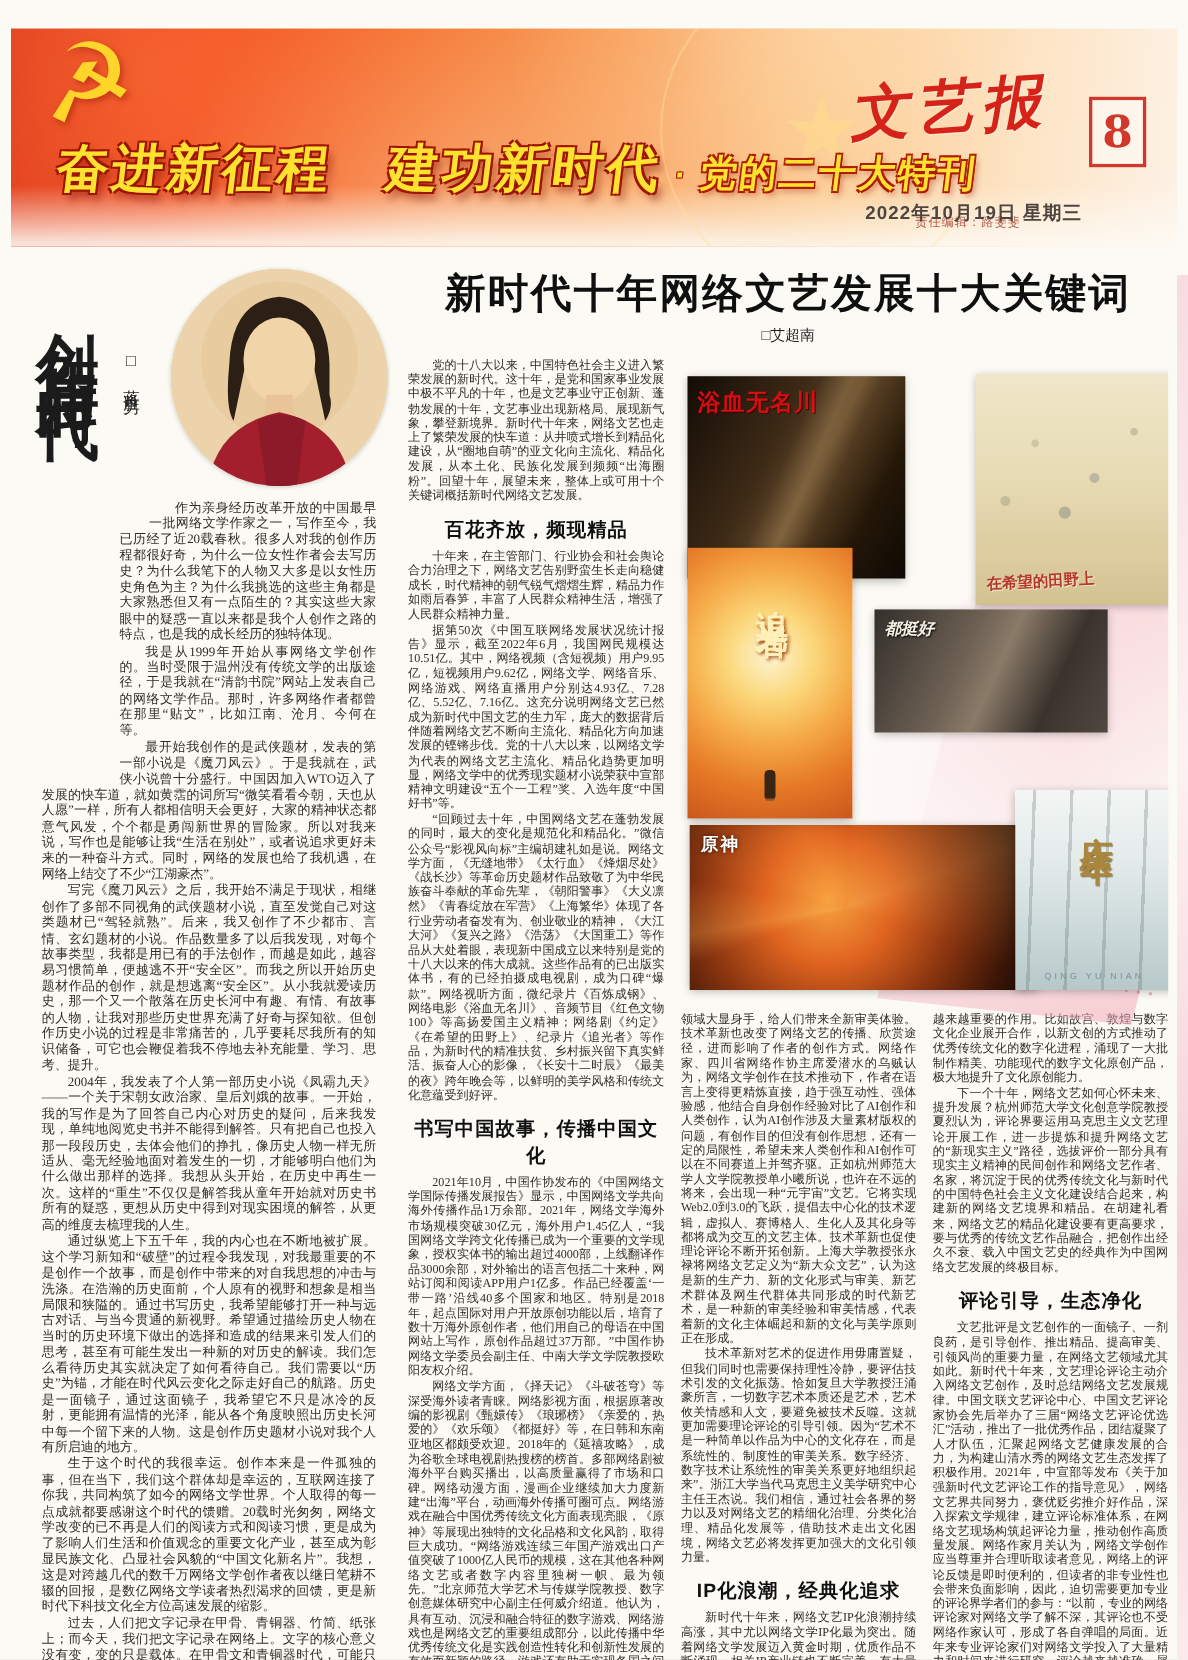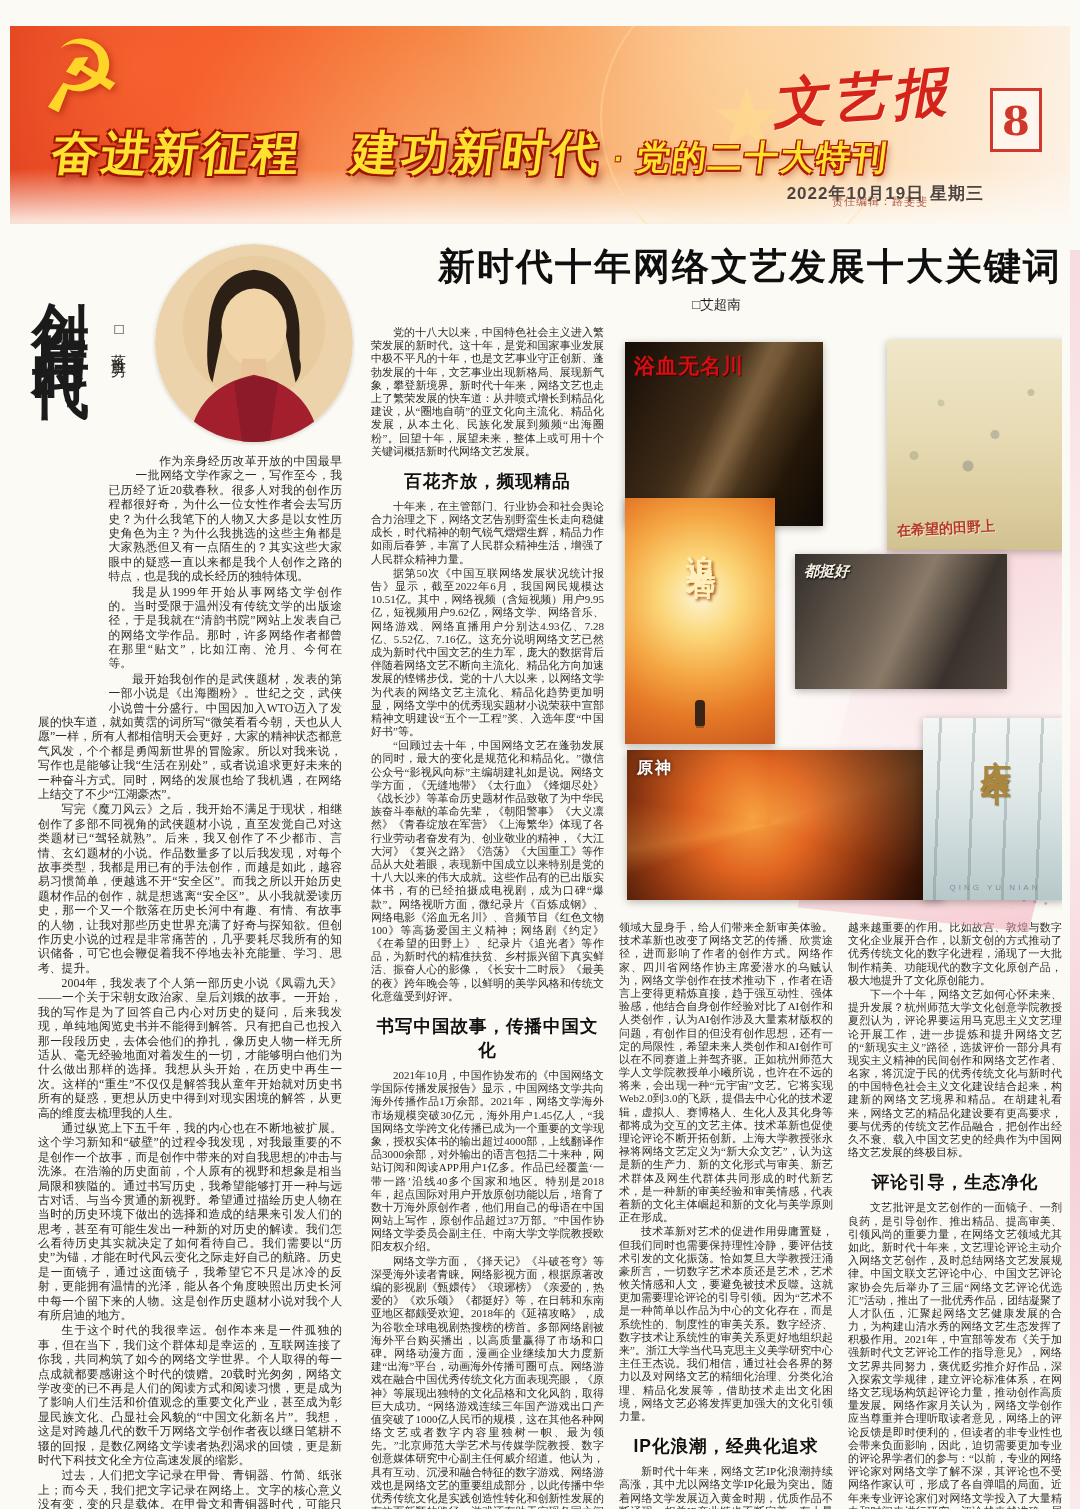--- a/index.html
+++ b/index.html
@@ -43,21 +43,21 @@
   .left-col{width:330px;flex:none;overflow:hidden;}
   .la-title{float:left;writing-mode:vertical-rl;font-family:"DejaVu Serif","Liberation Serif",serif;
     font-weight:bold;font-size:57px;line-height:1.15;letter-spacing:16px;color:#1b1b1b;height:440px;margin:14px 14px 8px 4px;}
   .la-byline{float:left;writing-mode:vertical-rl;font-size:15px;color:#222;letter-spacing:5px;height:150px;margin:78px 8px 0 0;}
   .la-photo{float:right;width:198px;height:198px;border-radius:50%;overflow:hidden;margin:2px 2px 12px 12px;
     box-shadow:0 1px 4px rgba(0,0,0,.18);}
   .la-text p{font-size:11.8px;line-height:1.22;text-align:justify;text-indent:2em;margin:0 13px 1px;color:#2e2c2a;
     font-family:"Liberation Serif","DejaVu Serif",serif;}
   
   .main-col{flex:1;overflow:hidden;}
-  .headline{margin:0 0 4px;text-align:right;font-size:37px;font-weight:900;letter-spacing:2px;color:#0f0f0f;}
+  .headline{margin:0 0 4px;text-align:center;font-size:37px;font-weight:900;letter-spacing:2px;color:#0f0f0f;}
   .m-byline{text-align:center;font-size:13.5px;color:#1e1e1e;margin-bottom:12px;}
   .m-cols{display:flex;gap:15px;}
   .m-c1{width:233px;flex:none;}
   .m-right{flex:1;min-width:0;}
   .m-right-cols{display:flex;gap:15px;}
   .m-c2,.m-c3{flex:1;min-width:0;}
   .para{font-size:11px;line-height:1.2;text-align:justify;text-indent:2em;margin:0 0 1px;color:#2e2c2a;
     font-family:"Liberation Serif","DejaVu Serif",serif;}
   .para.cont{text-indent:0;}
   .sec{font-size:17.5px;font-weight:bold;text-align:center;letter-spacing:1px;color:#101010;margin:11px 0 7px;}
@@ -87,21 +87,21 @@
                radial-gradient(circle at 15% 55%,rgba(100,110,90,.25) 4px,transparent 5px);}
   .t-field{position:absolute;left:10px;bottom:12px;font-family:"DejaVu Serif",serif;font-weight:bold;
     font-size:14px;color:#b5382a;transform:rotate(-3deg);text-shadow:1px 1px 0 rgba(255,250,230,.6);}
   .cg3{left:6px;top:172px;width:150px;height:246px;z-index:3;
     background:radial-gradient(circle at 50% 40%,#fdf4d2 0%,#fbd77a 24%,#f5a845 48%,#e67a27 72%,#c9571d 100%);}
   .t-gold{position:absolute;left:50%;top:34px;transform:translateX(-50%);writing-mode:vertical-rl;
     font-family:"DejaVu Serif",serif;font-weight:bold;font-size:30px;letter-spacing:6px;color:#fff0bb;
     text-shadow:2px 2px 3px rgba(160,70,0,.8);}
   .cg3 .figure{position:absolute;left:50%;bottom:18px;transform:translateX(-50%);width:10px;height:26px;
     border-radius:4px 4px 2px 2px;background:#3a2414;box-shadow:0 3px 0 -1px rgba(58,36,20,.4);}
-  .cg4{left:176px;top:228px;width:212px;height:135px;z-index:2;
+  .cg4{left:176px;top:228px;width:212px;height:112px;z-index:2;
     background:linear-gradient(115deg,#332f2b 0%,#6e6154 38%,#8a7a68 52%,#3a332d 75%,#514840 100%);}
   .t-white{position:absolute;left:9px;top:8px;font-family:"DejaVu Serif",serif;font-weight:bold;font-style:italic;
     font-size:15px;color:#f5efe4;text-shadow:1px 1px 2px #000;}
   .cg5{left:8px;top:424px;width:316px;height:150px;z-index:2;
     background:radial-gradient(circle at 40% 45%,#f7a340 0%,#e06420 28%,#8c3510 56%,#3a1507 82%,#1c0a04 100%);}
   .cg5::after{content:"";position:absolute;inset:0;
     background:conic-gradient(from 210deg at 45% 50%,transparent 0 40deg,rgba(255,190,90,.25) 50deg,transparent 70deg,
     rgba(255,150,60,.2) 120deg,transparent 150deg,rgba(255,210,120,.18) 220deg,transparent 260deg);}
   .t-logo{position:absolute;left:10px;top:8px;font-weight:bold;font-size:16px;color:#fff;letter-spacing:2px;
     text-shadow:0 0 4px rgba(0,0,0,.7);z-index:2;}
@@ -147,21 +147,21 @@
           <path d="M27 44 Q28 15 50 13 Q72 15 73 44 L73 58 Q75 64 71 70 L66 46 Q66 25 50 24 Q34 25 34 46 L29 70 Q25 64 27 44 Z" fill="#2c2016"></path>
           <ellipse cx="50" cy="42" rx="16.5" ry="19.5" fill="#f2d4a9"></ellipse>
           <path d="M44 58 L56 58 L57 68 L43 68 Z" fill="#e9c498"></path>
           <path d="M17 100 Q21 72 50 66 Q79 72 83 100 Z" fill="#a31f2e"></path>
           <path d="M40 70 Q50 64 62 70 L58 100 L44 100 Z" fill="#8d1a28"></path>
         </svg>
       </div>
       <div class="la-text">
           <p class="para">作为亲身经历改革开放的中国最早一批网络文学作家之一，写作至今，我已历经了近20载春秋。很多人对我的创作历程都很好奇，为什么一位女性作者会去写历史？为什么我笔下的人物又大多是以女性历史角色为主？为什么我挑选的这些主角都是大家熟悉但又有一点陌生的？其实这些大家眼中的疑惑一直以来都是我个人创作之路的特点，也是我的成长经历的独特体现。</p>
           <p class="para">我是从1999年开始从事网络文学创作的。当时受限于温州没有传统文学的出版途径，于是我就在“清韵书院”网站上发表自己的网络文学作品。那时，许多网络作者都曾在那里“贴文”，比如江南、沧月、今何在等。</p>
-          <p class="para">最开始我创作的是武侠题材，发表的第一部小说是《出海圈粉》。世纪之交，武侠小说曾十分盛行。中国因加入WTO迈入了发展的快车道，就如黄霑的词所写“微笑看看今朝，天也从人愿”一样，所有人都相信明天会更好，大家的精神状态都意气风发，个个都是勇闯新世界的冒险家。所以对我来说，写作也是能够让我“生活在别处”，或者说追求更好未来的一种奋斗方式。同时，网络的发展也给了我机遇，在网络上结交了不少“江湖豪杰”。</p>
+          <p class="para">最开始我创作的是武侠题材，发表的第一部小说是《魔刀风云》。于是我就在，武侠小说曾十分盛行。中国因加入WTO迈入了发展的快车道，就如黄霑的词所写“微笑看看今朝，天也从人愿”一样，所有人都相信明天会更好，大家的精神状态都意气风发，个个都是勇闯新世界的冒险家。所以对我来说，写作也是能够让我“生活在别处”，或者说追求更好未来的一种奋斗方式。同时，网络的发展也给了我机遇，在网络上结交了不少“江湖豪杰”。</p>
           <p class="para">写完《魔刀风云》之后，我开始不满足于现状，相继创作了多部不同视角的武侠题材小说，直至发觉自己对这类题材已“驾轻就熟”。后来，我又创作了不少都市、言情、玄幻题材的小说。作品数量多了以后我发现，对每个故事类型，我都是用已有的手法创作，而越是如此，越容易习惯简单，便越逃不开“安全区”。而我之所以开始历史题材作品的创作，就是想逃离“安全区”。从小我就爱读历史，那一个又一个散落在历史长河中有趣、有情、有故事的人物，让我对那些历史世界充满了好奇与探知欲。但创作历史小说的过程是非常痛苦的，几乎要耗尽我所有的知识储备，可它也会鞭促着我不停地去补充能量、学习、思考、提升。</p>
           <p class="para">2004年，我发表了个人第一部历史小说《凤霸九天》——一个关于宋朝女政治家、皇后刘娥的故事。一开始，我的写作是为了回答自己内心对历史的疑问，后来我发现，单纯地阅览史书并不能得到解答。只有把自己也投入那一段段历史，去体会他们的挣扎，像历史人物一样无所适从、毫无经验地面对着发生的一切，才能够明白他们为什么做出那样的选择。我想从头开始，在历史中再生一次。这样的“重生”不仅仅是解答我从童年开始就对历史书所有的疑惑，更想从历史中得到对现实困境的解答，从更高的维度去梳理我的人生。</p>
           <p class="para">通过纵览上下五千年，我的内心也在不断地被扩展。这个学习新知和“破壁”的过程令我发现，对我最重要的不是创作一个故事，而是创作中带来的对自我思想的冲击与洗涤。在浩瀚的历史面前，个人原有的视野和想象是相当局限和狭隘的。通过书写历史，我希望能够打开一种与远古对话、与当今贯通的新视野。希望通过描绘历史人物在当时的历史环境下做出的选择和造成的结果来引发人们的思考，甚至有可能生发出一种新的对历史的解读。我们怎么看待历史其实就决定了如何看待自己。我们需要以“历史”为锚，才能在时代风云变化之际走好自己的航路。历史是一面镜子，通过这面镜子，我希望它不只是冰冷的反射，更能拥有温情的光泽，能从各个角度映照出历史长河中每一个留下来的人物。这是创作历史题材小说对我个人有所启迪的地方。</p>
           <p class="para">生于这个时代的我很幸运。创作本来是一件孤独的事，但在当下，我们这个群体却是幸运的，互联网连接了你我，共同构筑了如今的网络文学世界。个人取得的每一点成就都要感谢这个时代的馈赠。20载时光匆匆，网络文学改变的已不再是人们的阅读方式和阅读习惯，更是成为了影响人们生活和价值观念的重要文化产业，甚至成为彰显民族文化、凸显社会风貌的“中国文化新名片”。我想，这是对跨越几代的数千万网络文学创作者夜以继日笔耕不辍的回报，是数亿网络文学读者热烈渴求的回馈，更是新时代下科技文化全方位高速发展的缩影。</p>
           <p class="para">过去，人们把文字记录在甲骨、青铜器、竹简、纸张上；而今天，我们把文字记录在网络上。文字的核心意义没有变，变的只是载体。在甲骨文和青铜器时代，可能只有祭司和部族首领能够接触文字、使用文字；在竹简时代，士大夫阶层垄断了文字；在纸张和印刷术时代，普通的底层读书人也能够接触到书本；进入工业印刷时代，文字走进了千家万户。而当我们用移动互联网打车、吃饭、买票、购物时，也同时在网络上看书、听音乐、看视频。载体对文字的改变是一小步，但对时代的改变则是一大步。互联网时代的中国故事不再是被二传手加工变形的产物，而是由这片土地上的人民自己来表达、传递给世界的。</p>
         </div>
     </aside>
 
     <section class="main-col">
       <h1 class="headline">新时代十年网络文艺发展十大关键词</h1>

